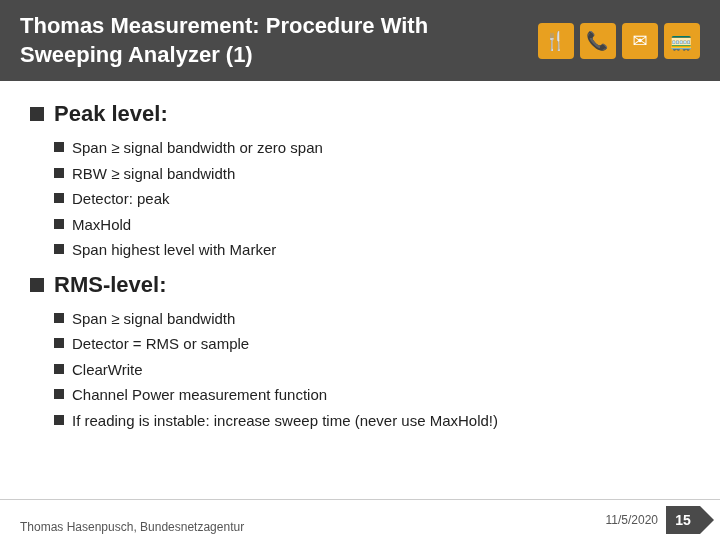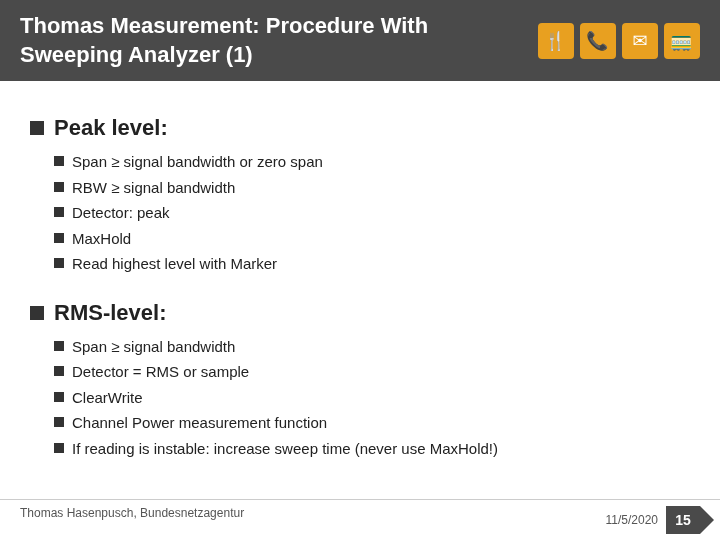--- a/index.html
+++ b/index.html
@@ -60,21 +60,20 @@
       padding: 20px 30px 10px 30px;
       display: flex;
       flex-direction: column;
       gap: 10px;
     }
 
     .section {
       display: flex;
       flex-direction: column;
       gap: 4px;
-      margin-top: 14px;
     }
 
     .section-header {
       display: flex;
       align-items: center;
       gap: 10px;
       margin-bottom: 6px;
     }
 
     .bullet-square {
@@ -115,21 +114,21 @@
     }
 
     .list-item-text {
       flex: 1;
     }
 
     .footer {
       border-top: 1px solid #cccccc;
       padding: 6px 20px;
       display: flex;
-      align-items: flex-start;
+      align-items: flex-end;
       justify-content: space-between;
       background: #ffffff;
     }
 
     .footer-left {
       font-size: 12px;
       color: #555555;
     }
 
     .footer-right {
@@ -204,21 +203,21 @@
         <div class="list-item">
           <div class="list-item-bullet"></div>
           <span class="list-item-text">Detector: peak</span>
         </div>
         <div class="list-item">
           <div class="list-item-bullet"></div>
           <span class="list-item-text">MaxHold</span>
         </div>
         <div class="list-item">
           <div class="list-item-bullet"></div>
-          <span class="list-item-text">Read highest level with Marker</span>
+          <span class="list-item-text">Span highest level with Marker</span>
         </div>
       </div>
     </div>
 
     <div class="section">
       <div class="section-header">
         <div class="bullet-square"></div>
         <div class="section-title">RMS-level:</div>
       </div>
       <div class="items-list">

